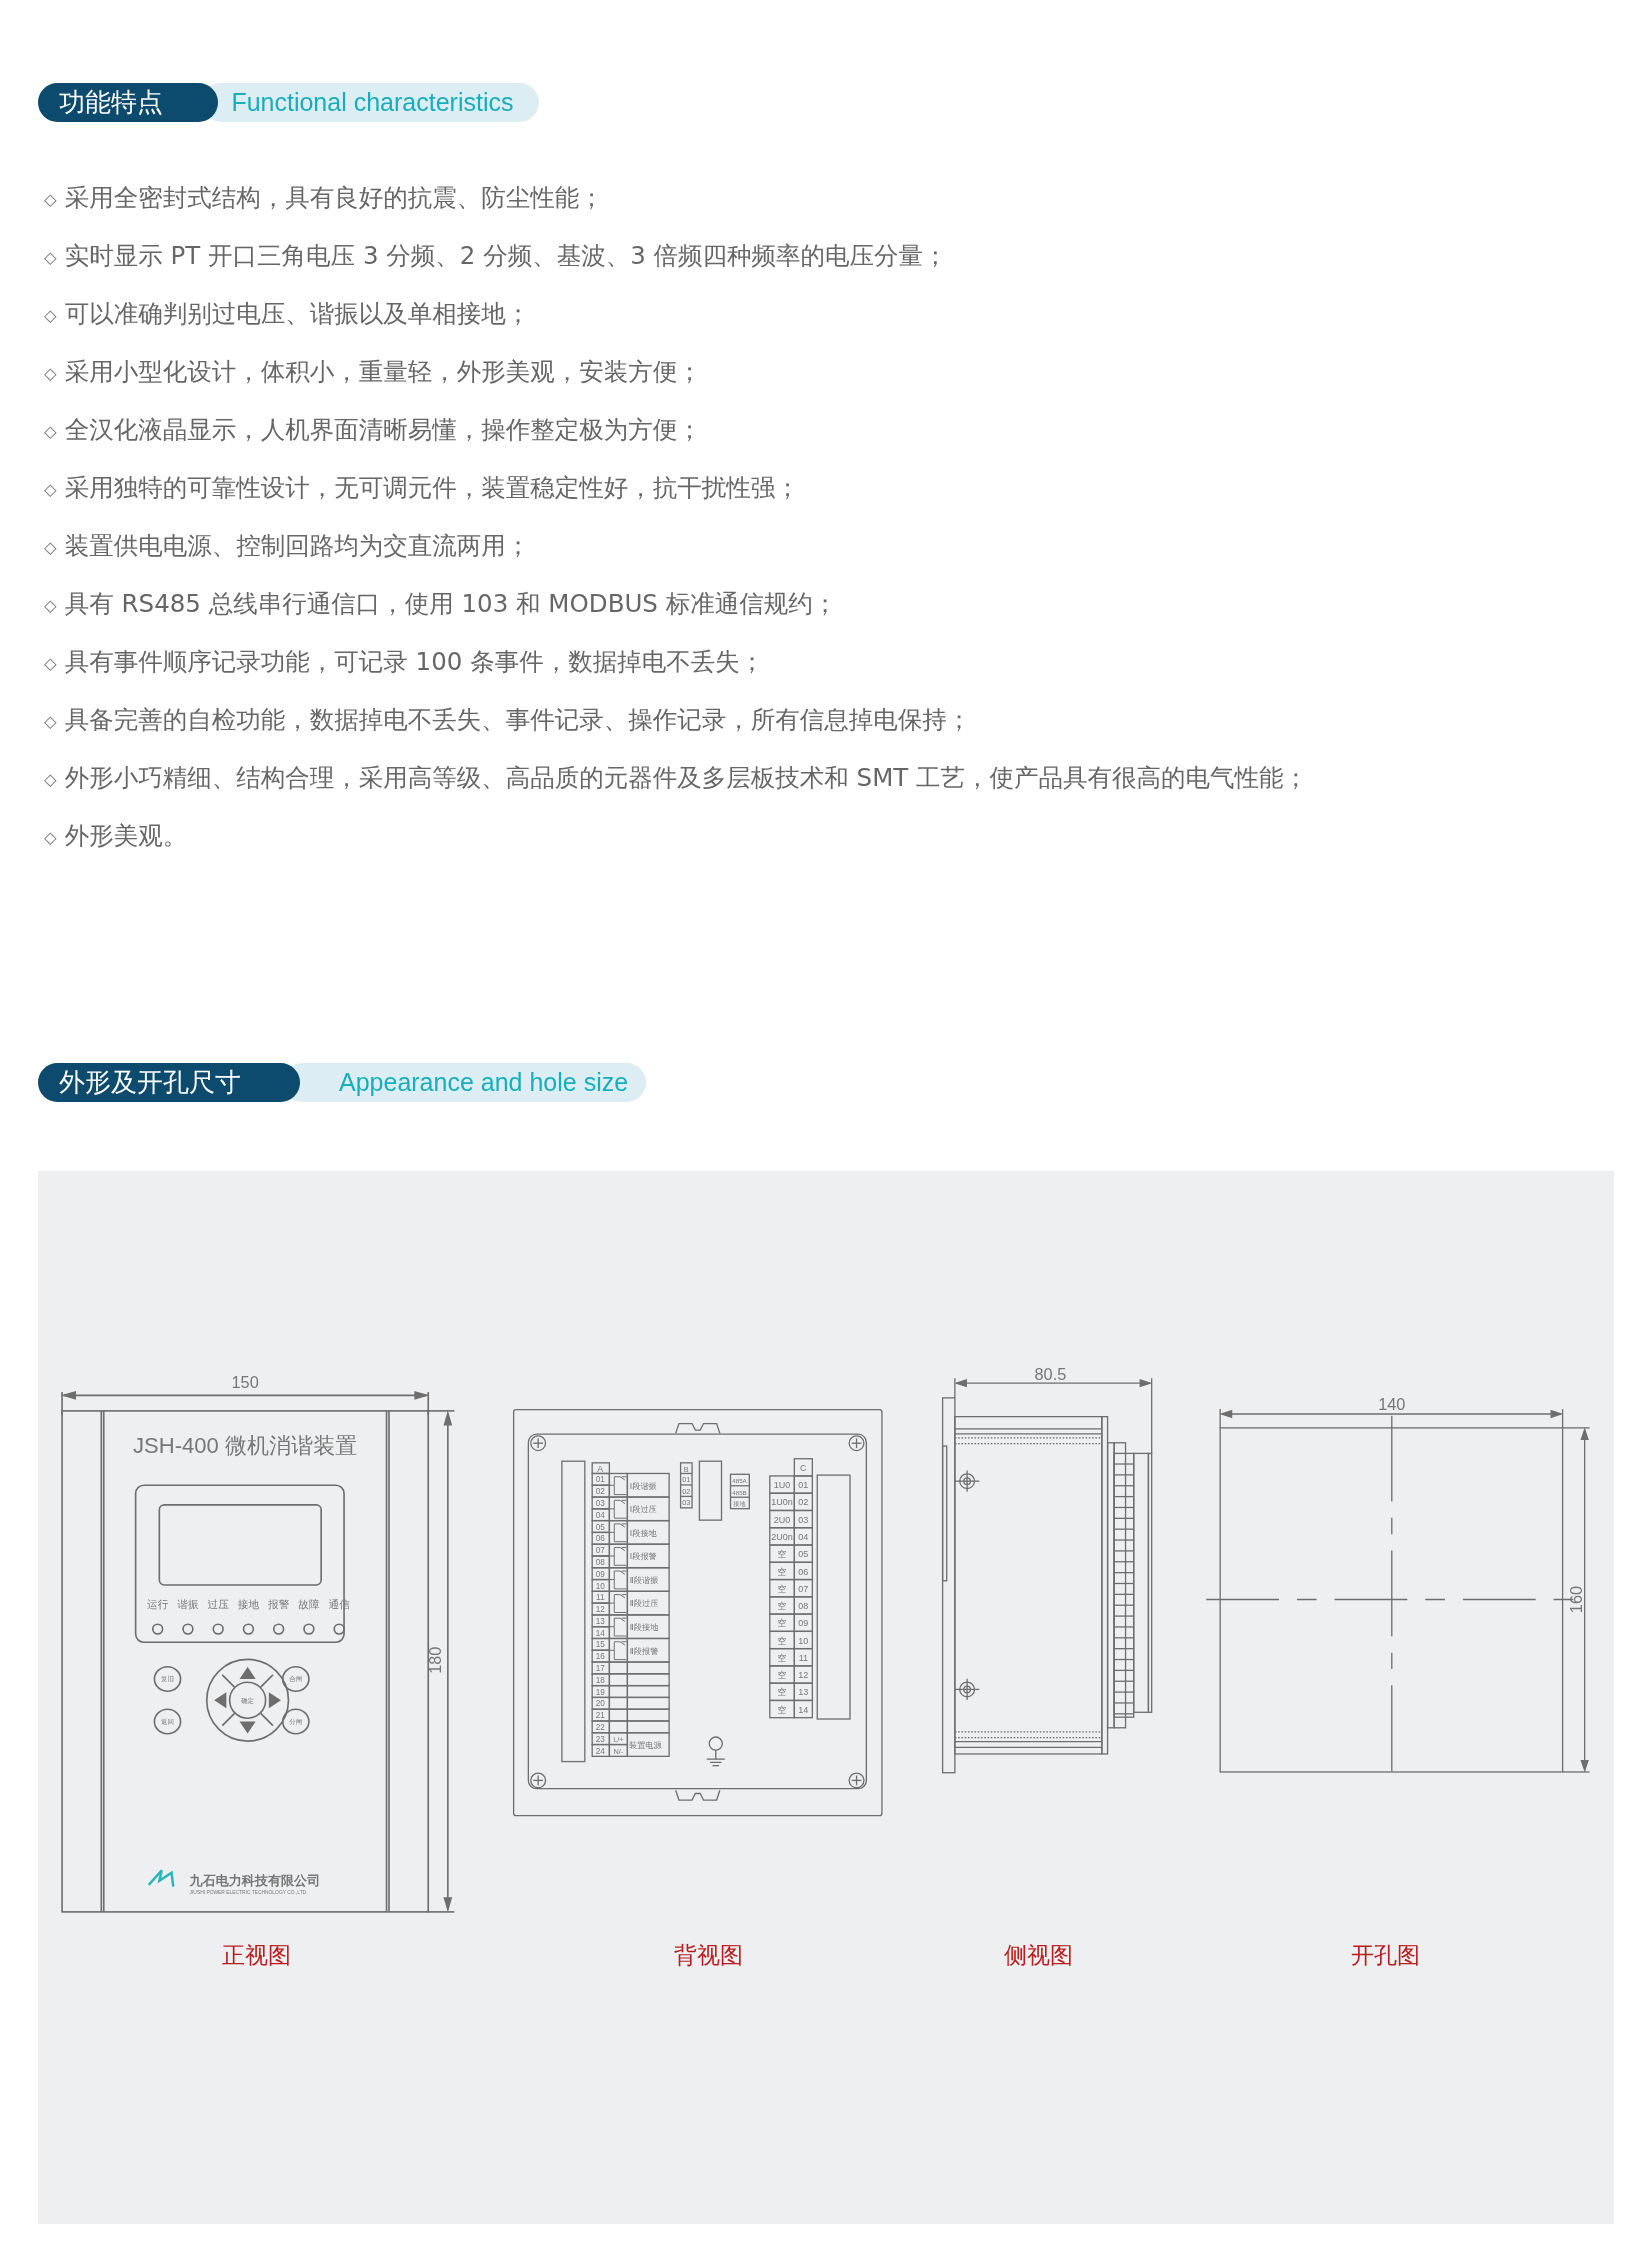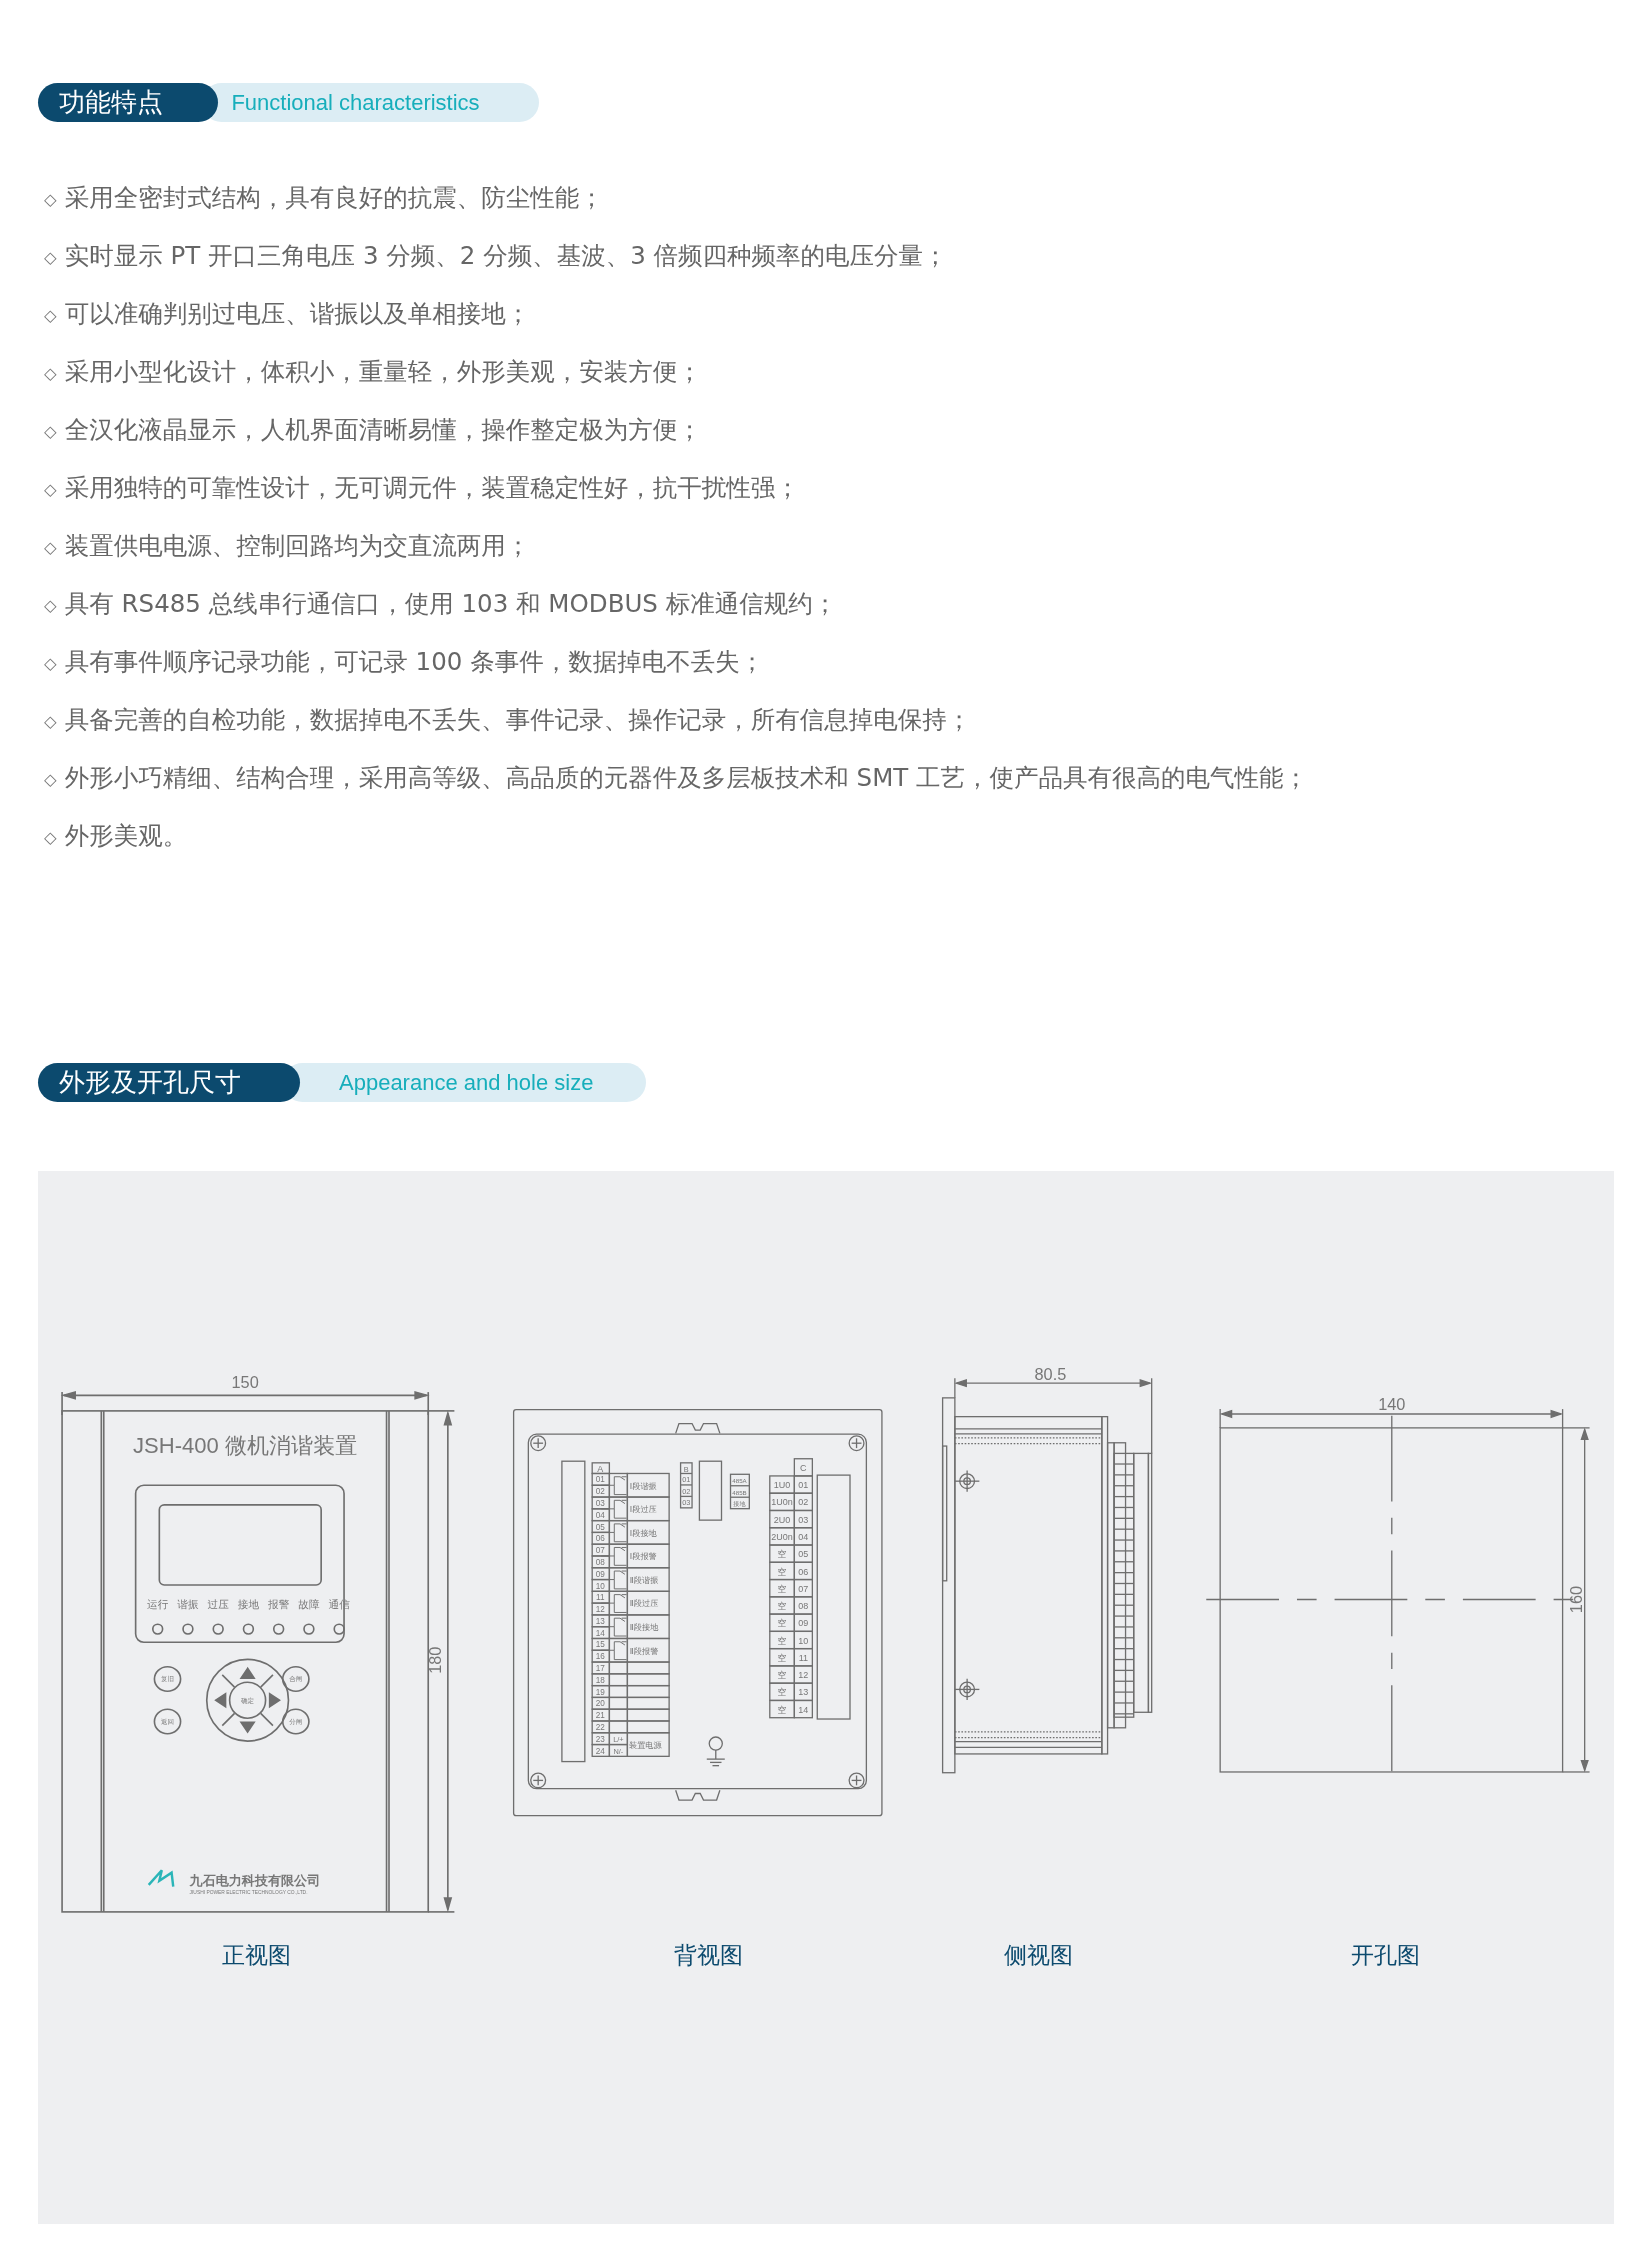--- a/index.html
+++ b/index.html
@@ -1,24 +1,24 @@
 <!DOCTYPE html>
 <html style="font-size:13px"><head>
 <meta charset="utf-8">
 <style>
   html,body{margin:0;padding:0;background:#fff;}
   body{width:1646px;height:2250px;position:relative;overflow:hidden;font-family:"DejaVu Sans","Liberation Sans",sans-serif;color:#555;}
   .pill{position:absolute;height:39px;display:flex;align-items:center;}
   .pill .cn{position:absolute;left:0;top:0;height:39px;background:#0c4a6e;border-radius:19.6px;color:#fff;font-size:26px;display:flex;align-items:center;padding:0 21px;box-sizing:border-box;z-index:2;}
-  .pill .en{position:absolute;top:0;height:39px;background:#dcedf4;border-radius:19.6px;color:#17aebb;font-size:22px;font-family:"Liberation Sans",sans-serif;display:flex;align-items:center;box-sizing:border-box;z-index:1;}
+  .pill .en{position:absolute;top:0;height:39px;background:#dcedf4;border-radius:19.6px;color:#17aebb;font-size:25px;font-family:"Liberation Sans",sans-serif;display:flex;align-items:center;box-sizing:border-box;z-index:1;}
   .features{position:absolute;left:36px;top:170px;margin:8px;padding:0;list-style:none;}
   .features li{height:58px;line-height:39px;font-size:24.5px;color:#666;white-space:nowrap;}
   .features .dia{font-size:16.4px;color:#777;margin-right:8.2px;vertical-align:middle;}
   .panel{position:absolute;left:38px;top:1171px;width:1576px;height:1053px;background:#eeeff1;}
-  .cap{position:absolute;font-size:23px;color:#0c4a6e;top:1940px;}
+  .cap{position:absolute;font-size:23px;color:#b91c1c;top:1940px;}
   svg text{font-family:"Liberation Sans",sans-serif;}
 </style>
 </head>
 <body>
 
 <div class="pill" style="left:38px;top:83px;width:501px;">
   <div class="cn" style="width:180px;">功能特点</div>
   <div class="en" style="left:164px;width:337px;padding-left:29.4px;">Functional characteristics</div>
 </div>
 

